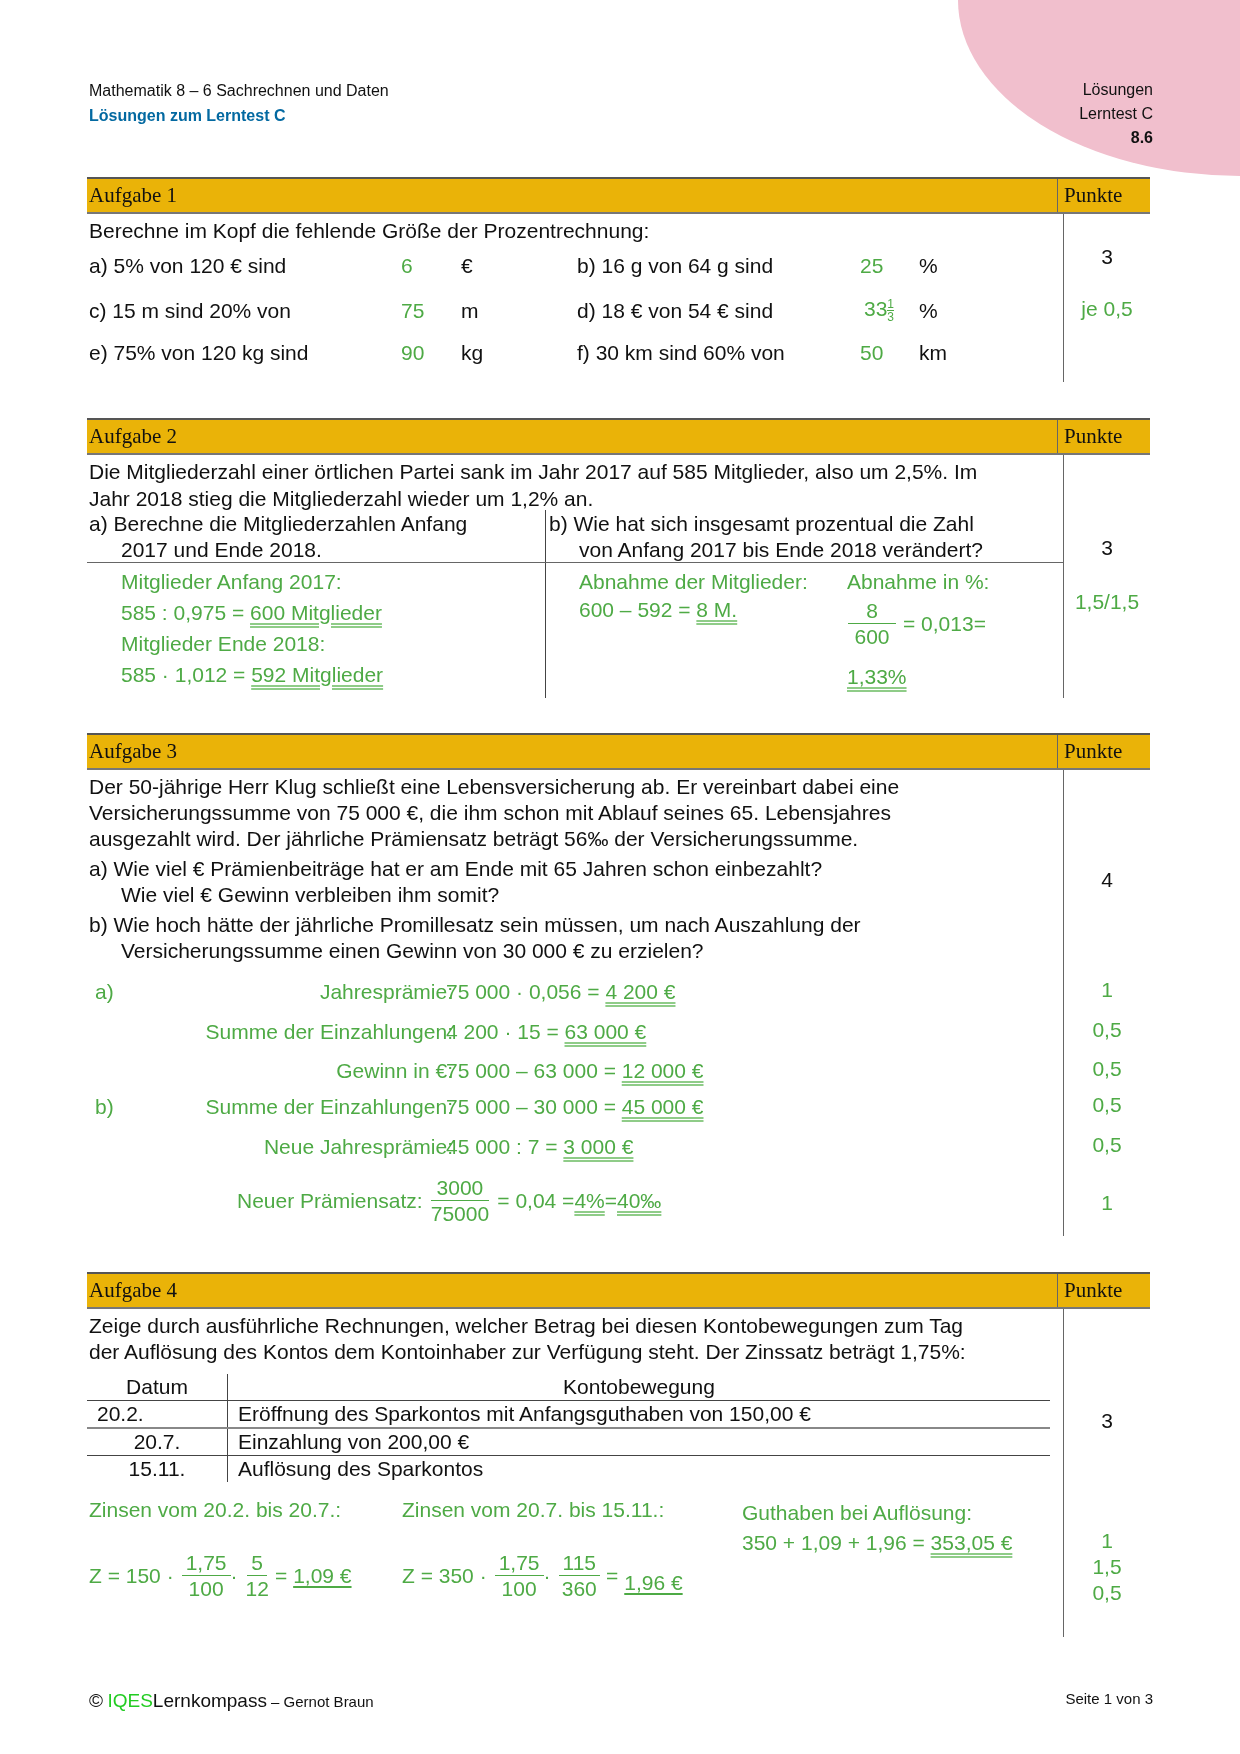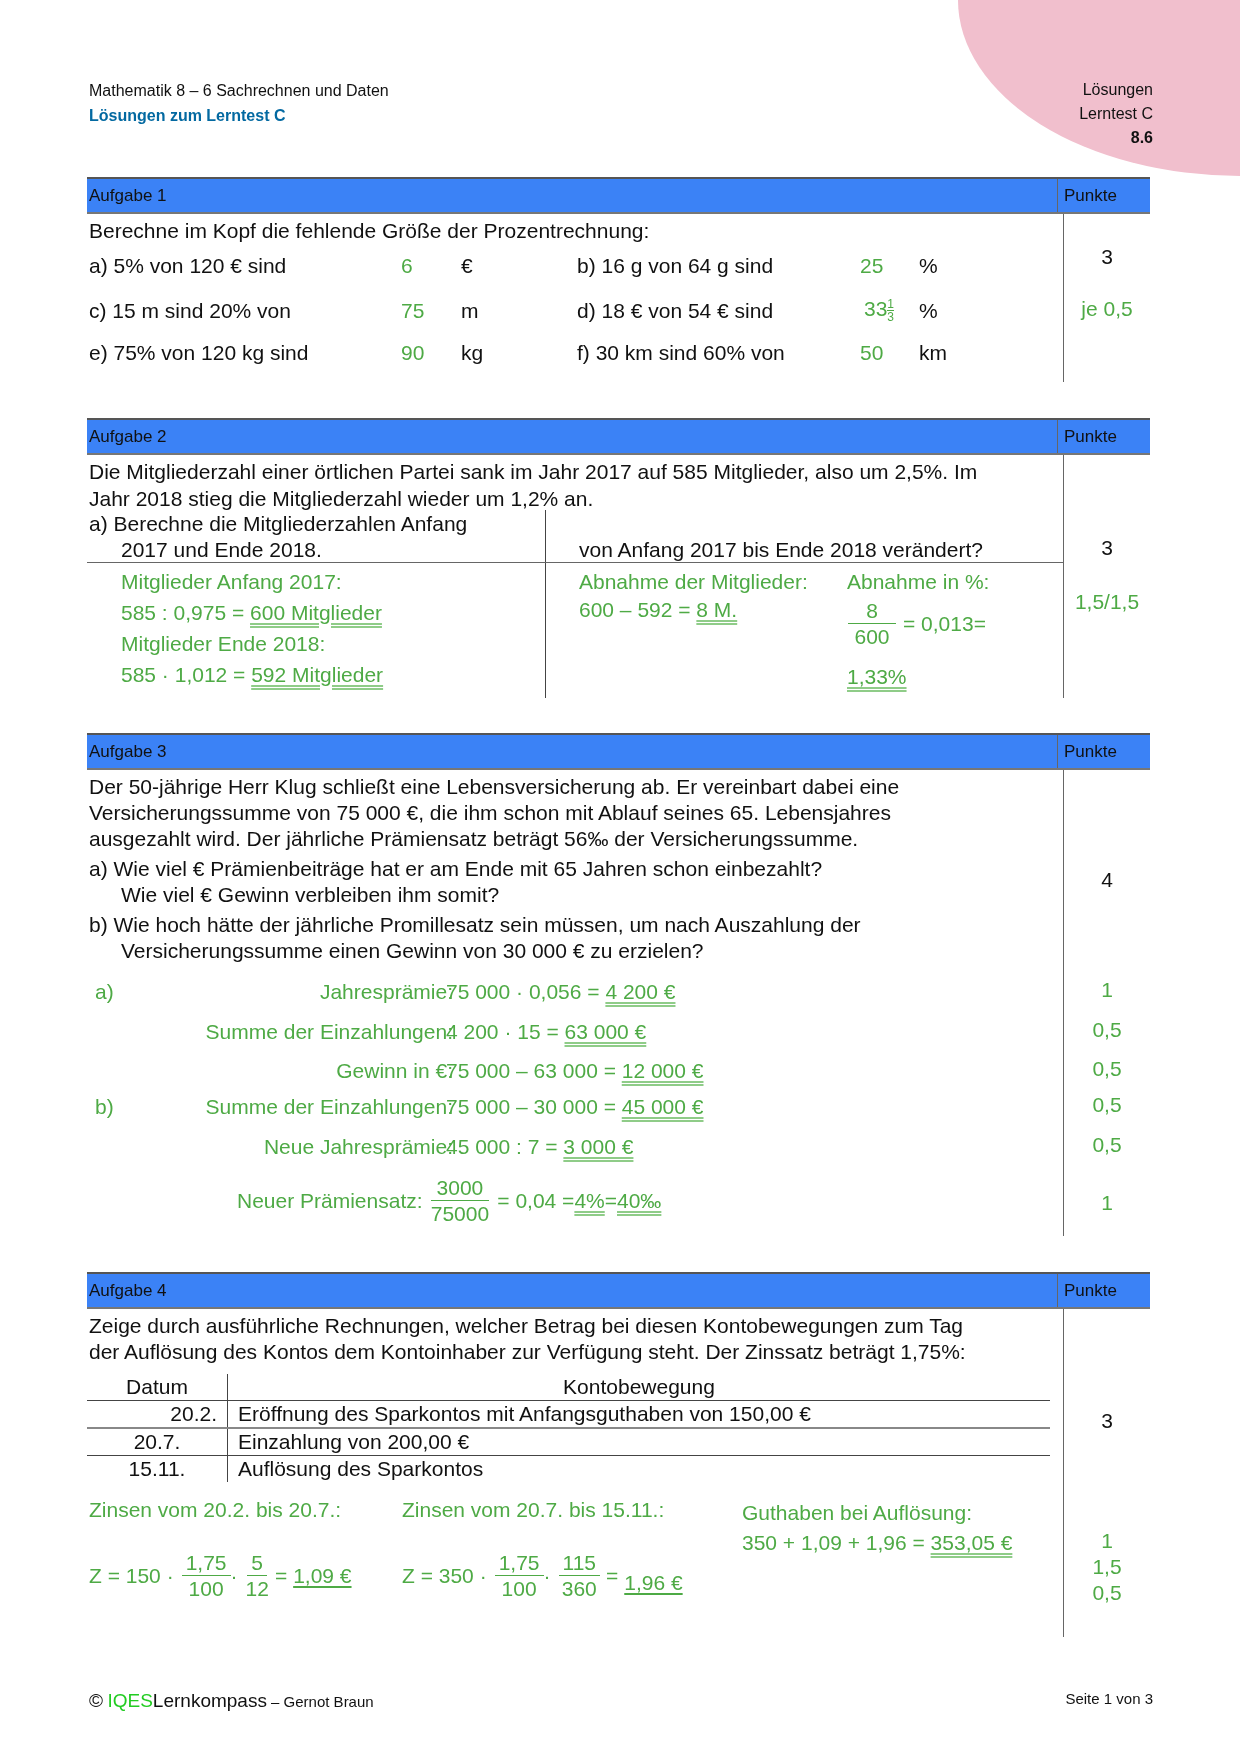--- a/index.html
+++ b/index.html
@@ -9,21 +9,21 @@
   .corner-blob { position: absolute; right: 0; top: 0; width: 282px; height: 176px;
                  background: #f1bfcd; border-bottom-left-radius: 282px 176px; }
   .hdr-left { left: 89px; top: 78px; font-size: 16px; line-height: 25px; }
   .hdr-left .sub { color: #0369a1; font-weight: bold; }
   .hdr-right { right: 87px; top: 78px; font-size: 16px; line-height: 24px; text-align: right; }
   .hdr-right .num { font-weight: bold; }
   .green { color: #4eaa45; }
   .ul2 { text-decoration: underline; text-decoration-style: double; text-decoration-color: #8fcc88; text-underline-offset: 3px; }
   .task { position: absolute; left: 87px; width: 1063px; }
   .task-head { height: 33px; border-top: 2px solid #555; border-bottom: 2px solid #777;
-               background: #3b82f6; display: flex; font-size: 17px; }
+               background: #eab308; display: flex; font-size: 21px; font-family: Liberation Serif, serif; }
   .task-head .t { flex: 1; padding-left: 2px; line-height: 33px; }
   .task-head .p { width: 86px; border-left: 1px solid #666; line-height: 33px; padding-left: 6px; }
   .pts-col { position: absolute; right: 86px; border-left: 1px solid #666; }
   .pts { position: absolute; width: 86px; text-align: center; font-size: 21px; }
   .txt { position: absolute; font-size: 21px; line-height: 27px; white-space: nowrap; }
   .frac { display: inline-flex; flex-direction: column; align-items: center; vertical-align: middle; line-height: 1.2; }
   .frac .n { border-bottom: 1.5px solid #4eaa45; padding: 0 4px; }
   .small-frac { display: inline-flex; flex-direction: column; align-items: center; font-size: 12px; line-height: 12px; vertical-align: middle; }
   .small-frac .n { border-bottom: 1px solid #4eaa45; }
   table.konto { border-collapse: collapse; font-size: 21px; }
@@ -93,20 +93,21 @@
   </div>
   <div class="pts-col" style="top:37px;height:243px;"></div>
   <div class="txt" style="left:2px;top:40px;">Die Mitgliederzahl einer örtlichen Partei sank im Jahr 2017 auf 585 Mitglieder, also um 2,5%. Im</div>
   <div class="txt" style="left:2px;top:67px;">Jahr 2018 stieg die Mitgliederzahl wieder um 1,2% an.</div>
 
   <div class="abs" style="left:458px;top:92px;width:1px;height:188px;background:#444;"></div>
   <div class="abs" style="left:0;top:144px;width:977px;height:1px;background:#666;"></div>
 
   <div class="txt" style="left:2px;top:92px;">a)  Berechne die Mitgliederzahlen Anfang</div>
   <div class="txt" style="left:34px;top:118px;">2017 und Ende 2018.</div>
+  <div class="txt" style="left:462px;top:92px;">b)  Wie hat sich insgesamt prozentual die Zahl</div>
   <div class="txt" style="left:492px;top:118px;">von Anfang 2017 bis Ende 2018 verändert?</div>
 
   <div class="txt green" style="left:34px;top:150px;">Mitglieder Anfang 2017:</div>
   <div class="txt green" style="left:34px;top:181px;"><span>585 : 0,975 = </span><span class="ul2">600 Mitglieder</span></div>
   <div class="txt green" style="left:34px;top:212px;">Mitglieder Ende 2018:</div>
   <div class="txt green" style="left:34px;top:243px;"><span>585 · 1,012 = </span><span class="ul2">592 Mitglieder</span></div>
 
   <div class="txt green" style="left:492px;top:150px;">Abnahme der Mitglieder:</div>
   <div class="txt green" style="left:492px;top:178px;"><span>600 – 592 = </span><span class="ul2">8 M.</span></div>
   <div class="txt green" style="left:760px;top:150px;">Abnahme in %:</div>
@@ -185,21 +186,21 @@
   <div class="txt" style="left:2px;top:40px;">Zeige durch ausführliche Rechnungen, welcher Betrag bei diesen Kontobewegungen zum Tag</div>
   <div class="txt" style="left:2px;top:66px;">der Auflösung des Kontos dem Kontoinhaber zur Verfügung steht. Der Zinssatz beträgt 1,75%:</div>
 
   <table class="konto abs" style="left:0;top:102px;width:963px;">
     <tbody>
         <tr style="border-bottom:1px solid #444;">
       <th style="width:120px;text-align:center;border-right:1px solid #444;">Datum</th>
       <th style="text-align:center;">Kontobewegung</th>
     </tr>
     <tr style="border-bottom:2px solid #888;">
-      <td style="text-align:right;border-right:1px solid #444;">20.2.</td>
+      <td style="text-align:left;border-right:1px solid #444;">20.2.</td>
       <td>Eröffnung des Sparkontos mit Anfangsguthaben von 150,00 €</td>
     </tr>
     <tr style="border-bottom:1px solid #444;">
       <td style="text-align:center;border-right:1px solid #444;">20.7.</td>
       <td>Einzahlung von 200,00 €</td>
     </tr>
     <tr>
       <td style="text-align:center;border-right:1px solid #444;">15.11.</td>
       <td>Auflösung des Sparkontos</td>
     </tr>

